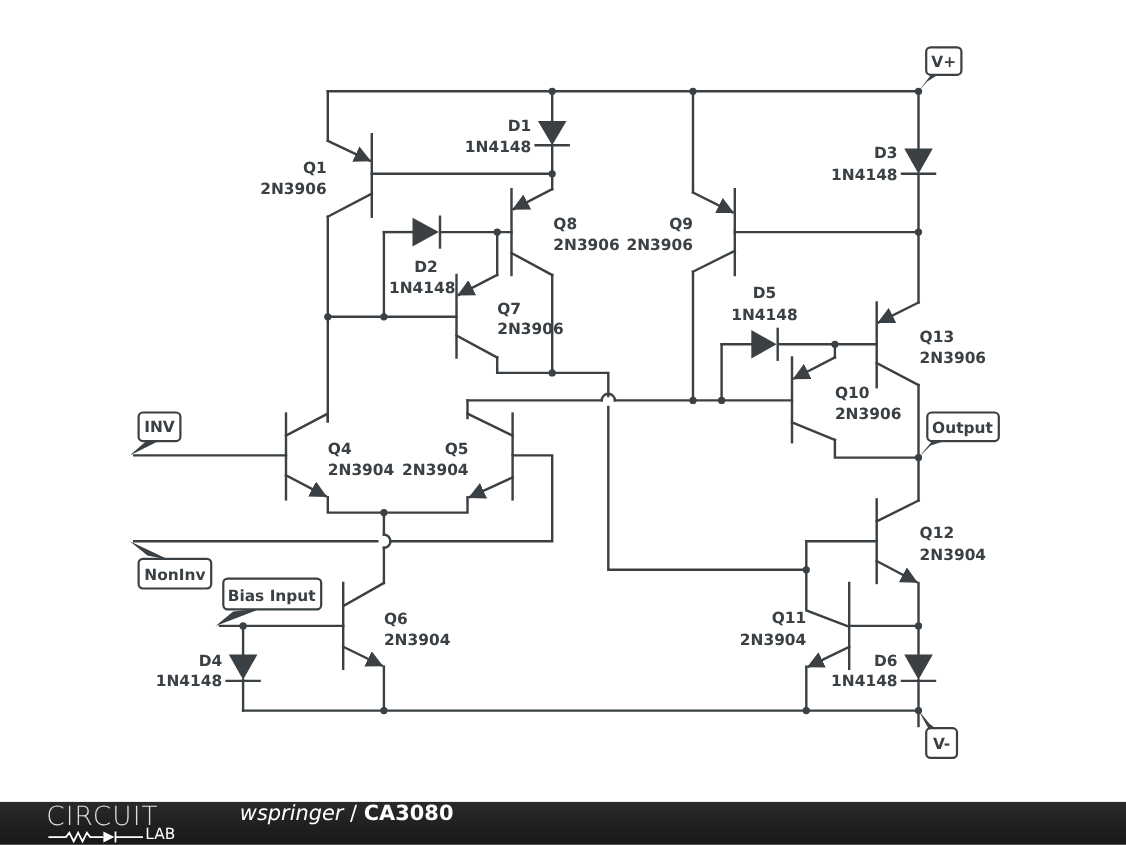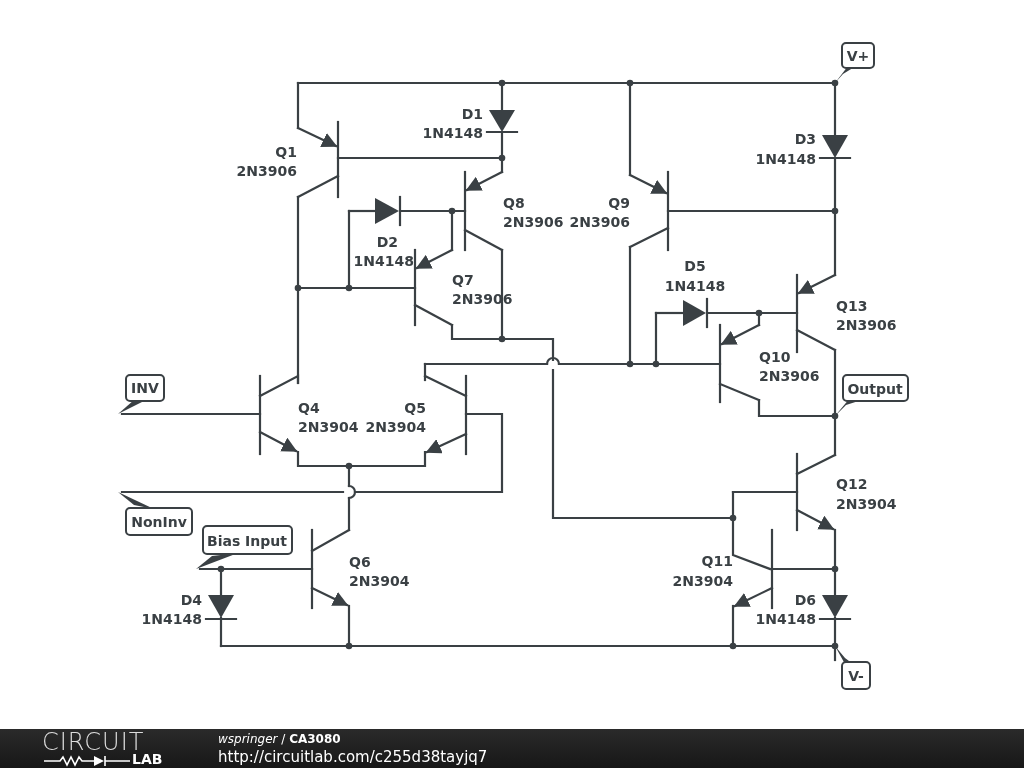--- a/index.html
+++ b/index.html
@@ -6,22 +6,22 @@
   body{width:1024px;height:768px;overflow:hidden;position:relative;font-family:"DejaVu Sans",sans-serif;}
   #schem{position:absolute;left:0;top:0;}
   .w{stroke:#3a4044;stroke-width:2.2;fill:none;stroke-linecap:square;}
   .f{fill:#3a4044;}
   .lbl{font-family:"DejaVu Sans",sans-serif;font-size:14px;font-weight:bold;fill:#3a4044;}
   .tag{font-family:"DejaVu Sans",sans-serif;font-size:14px;font-weight:bold;fill:#3a4044;}
   .box{fill:#fff;stroke:#3a4044;stroke-width:2;}
   #footer{position:absolute;left:0;top:729px;width:1024px;height:52px;background:linear-gradient(#2a2a2a,#111);color:#fff;}
   #logo{position:absolute;left:42px;top:2px;width:140px;height:36px;}
   #logo .c{font-family:"DejaVu Sans",sans-serif;font-size:24px;font-weight:200;letter-spacing:1px;color:#ddd;position:absolute;left:0;top:-2px;line-height:26px;}
-  #logo .lab{font-family:"DejaVu Sans",sans-serif;font-size:14px;font-weight:bold;color:#fff;position:absolute;left:90px;top:21px;line-height:14px;}
-  #footer .u{position:absolute;left:218px;top:1px;font-size:12px;line-height:18px;}
+  #logo .lab{font-family:"DejaVu Sans",sans-serif;font-size:14px;font-weight:normal;color:#fff;position:absolute;left:90px;top:21px;line-height:14px;}
+  #footer .u{position:absolute;left:218px;top:1px;font-size:19px;line-height:18px;}
   #footer .u i{font-style:italic;}
   #footer .u b{font-weight:bold;}
   #footer .url{position:absolute;left:218px;top:19px;font-size:15px;line-height:18px;}
 </style>
 </head>
 <body>
 
 <svg id="schem" width="1024" height="729" viewBox="0 0 1024 729">
   <defs>
     <marker id="arr" viewBox="0 0 10 10" refX="9" refY="5" markerWidth="7" markerHeight="7" orient="auto">
@@ -287,14 +287,13 @@
     <svg style="position:absolute;left:0;top:24px;" width="92" height="12">
       <path d="M2,6 L18,6 L21,2 L25,10 L29,2 L33,10 L37,2 L40,6 L52,6" stroke="#fff" stroke-width="1.6" fill="none"></path>
       <path d="M52,1 L52,11 L62,6 z" fill="#fff"></path>
       <path d="M63,1 L63,11 M63,6 L88,6" stroke="#fff" stroke-width="1.6" fill="none"></path>
     </svg>
     <span class="lab">LAB</span>
   </div>
   <div class="u">
     <i>wspringer</i><span> / </span><b>CA3080</b>
   </div>
-  <div class="url">http://circuitlab.com/c255d38tayjq7</div>
 </div>
 
 </body></html>

